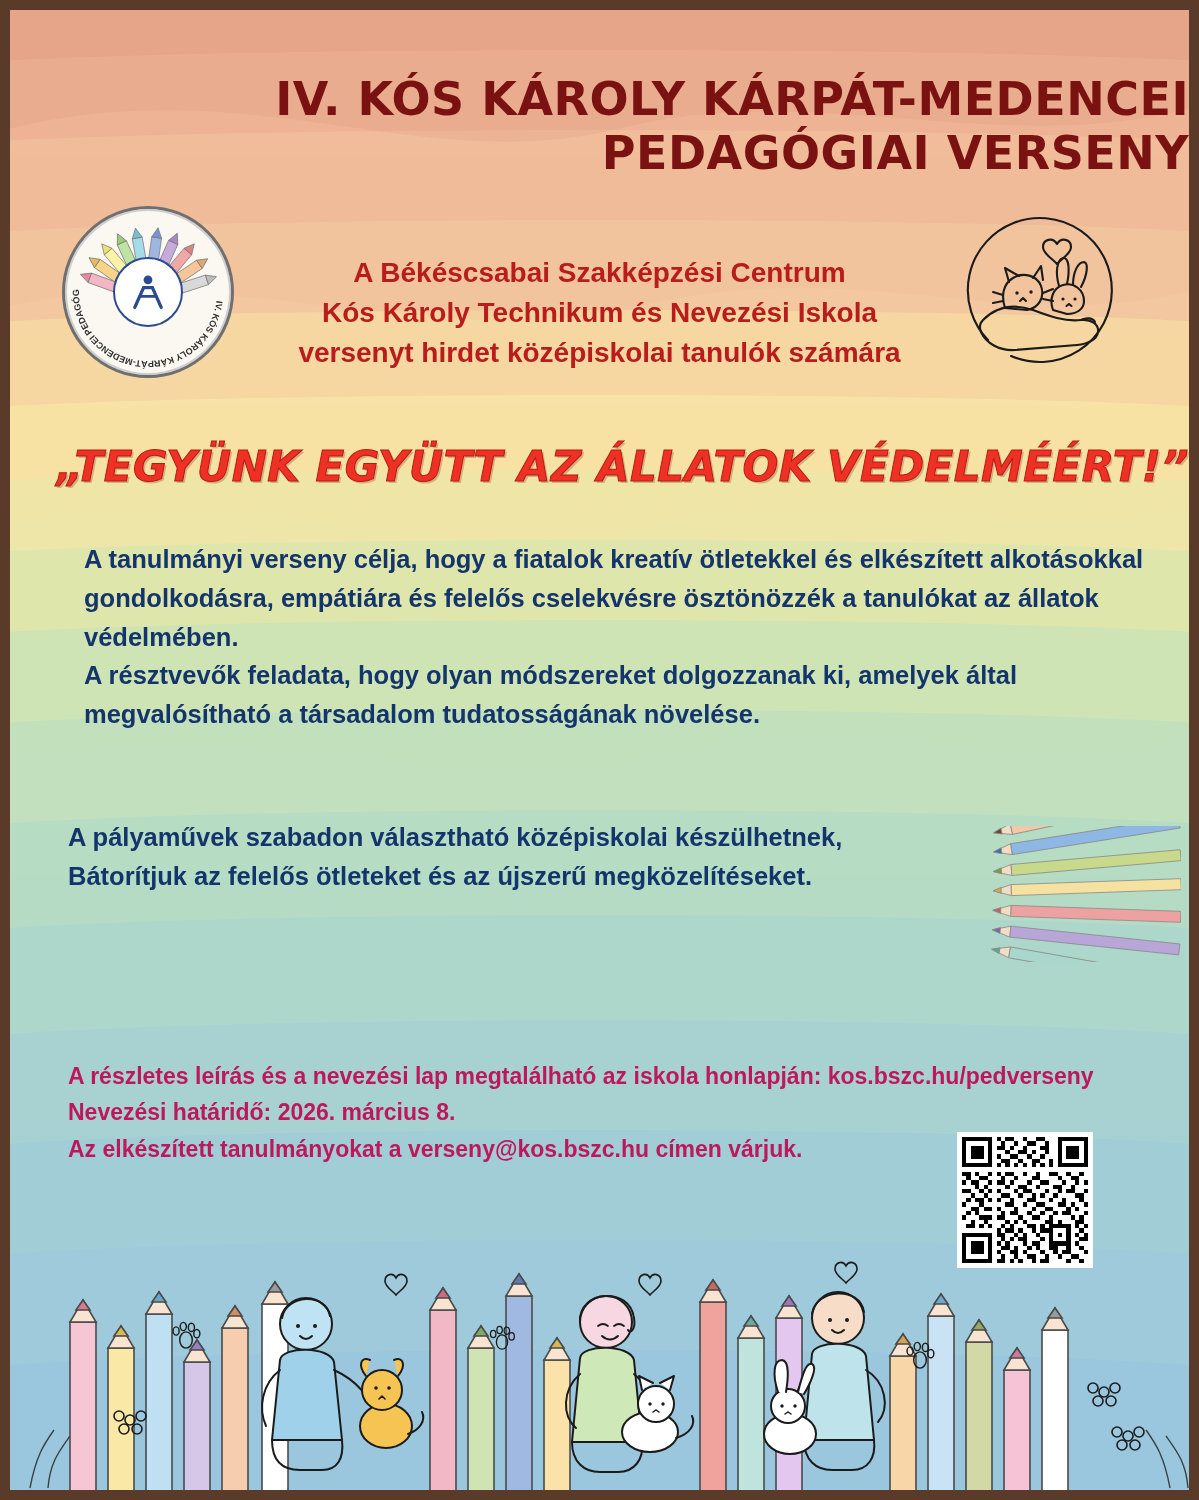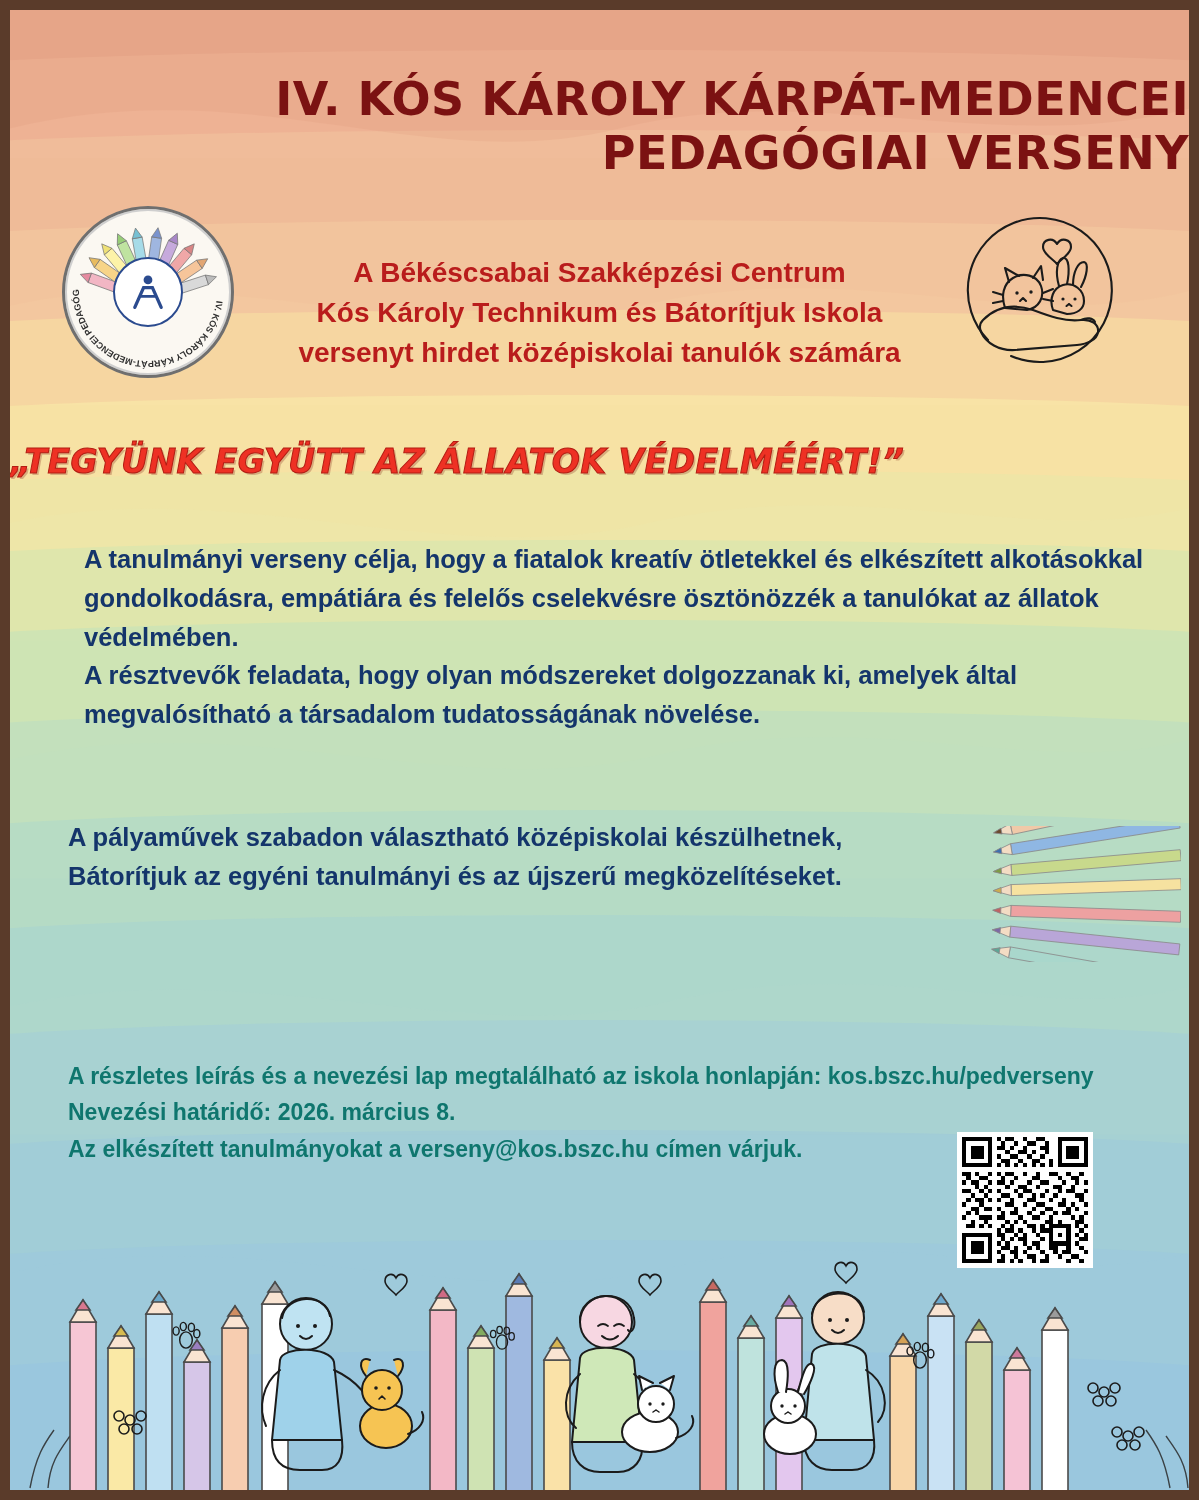--- a/index.html
+++ b/index.html
@@ -57,24 +57,24 @@
     font-size: 28px;
     line-height: 1.42;
     color: #b91c1c;
   }
 
   .slogan {
     position: absolute;
     top: 432px;
     left: 0;
     width: 100%;
-    text-align: left;
+    text-align: right;
     font-weight: bold;
     font-style: italic;
-    font-size: 33px;
+    font-size: 42px;
     letter-spacing: 0.5px;
     color: #ee3124;
     -webkit-text-stroke: 1px #b21d13;
     text-shadow: 2px 2px 0 rgba(120,20,10,0.25);
     font-family: "DejaVu Sans", sans-serif;
     text-transform: uppercase;
   }
 
   .body-text {
     position: absolute;
@@ -82,21 +82,21 @@
     width: 1090px;
     color: #14356b;
     font-weight: bold;
     font-size: 25.5px;
     line-height: 1.52;
   }
   .para { margin: 0 0 0 16px; }
 
   .block-goal { top: 530px; }
   .block-works { top: 808px; }
-  .block-info  { top: 1048px; font-size: 23px; line-height: 1.58; color: #0f766e; }
+  .block-info  { top: 1048px; font-size: 23px; line-height: 1.58; color: #be185d; }
 
   
   .logo-left {
     position: absolute;
     left: 52px;
     top: 196px;
     width: 166px;
     height: 166px;
     border-radius: 50%;
     background: #fbf8f2;
@@ -293,34 +293,34 @@
     </svg>
   </div>
 
   <div class="title-main">
     <div>IV. KÓS KÁROLY KÁRPÁT-MEDENCEI</div>
     <div>PEDAGÓGIAI VERSENY</div>
   </div>
 
   <div class="subtitle">
     <div>A Békéscsabai Szakképzési Centrum</div>
-    <div>Kós Károly Technikum és Bátorítjuk Iskola</div>
+    <div>Kós Károly Technikum és Nevezési Iskola</div>
     <div>versenyt hirdet középiskolai tanulók számára</div>
   </div>
 
   <div class="slogan">„TEGYÜNK EGYÜTT AZ ÁLLATOK VÉDELMÉÉRT!”</div>
 
   <div class="body-text block-goal">
     <p class="para">A tanulmányi verseny célja, hogy a fiatalok kreatív ötletekkel és elkészített alkotásokkal gondolkodásra, empátiára és felelős cselekvésre ösztönözzék a tanulókat az állatok védelmében.</p>
     <p class="para">A résztvevők feladata, hogy olyan módszereket dolgozzanak ki, amelyek által megvalósítható a társadalom tudatosságának növelése.</p>
   </div>
 
   <div class="body-text block-works">
     <div>A pályaművek szabadon választható középiskolai készülhetnek,</div>
-    <div>Bátorítjuk az egyéni tanulmányi és az újszerű megközelítéseket.</div>
+    <div>Bátorítjuk az felelős ötleteket és az újszerű megközelítéseket.</div>
   </div>
 
   <div class="body-text block-info">
     <div>A részletes leírás és a nevezési lap megtalálható az iskola honlapján: kos.bszc.hu/pedverseny</div>
     <div>Nevezési határidő: 2026. március 8.</div>
     <div>Az elkészített tanulmányokat a verseny@kos.bszc.hu címen várjuk.</div>
   </div>
 
   <div class="pencils-mid">
     <svg viewBox="0 0 210 136" width="210" height="136">

